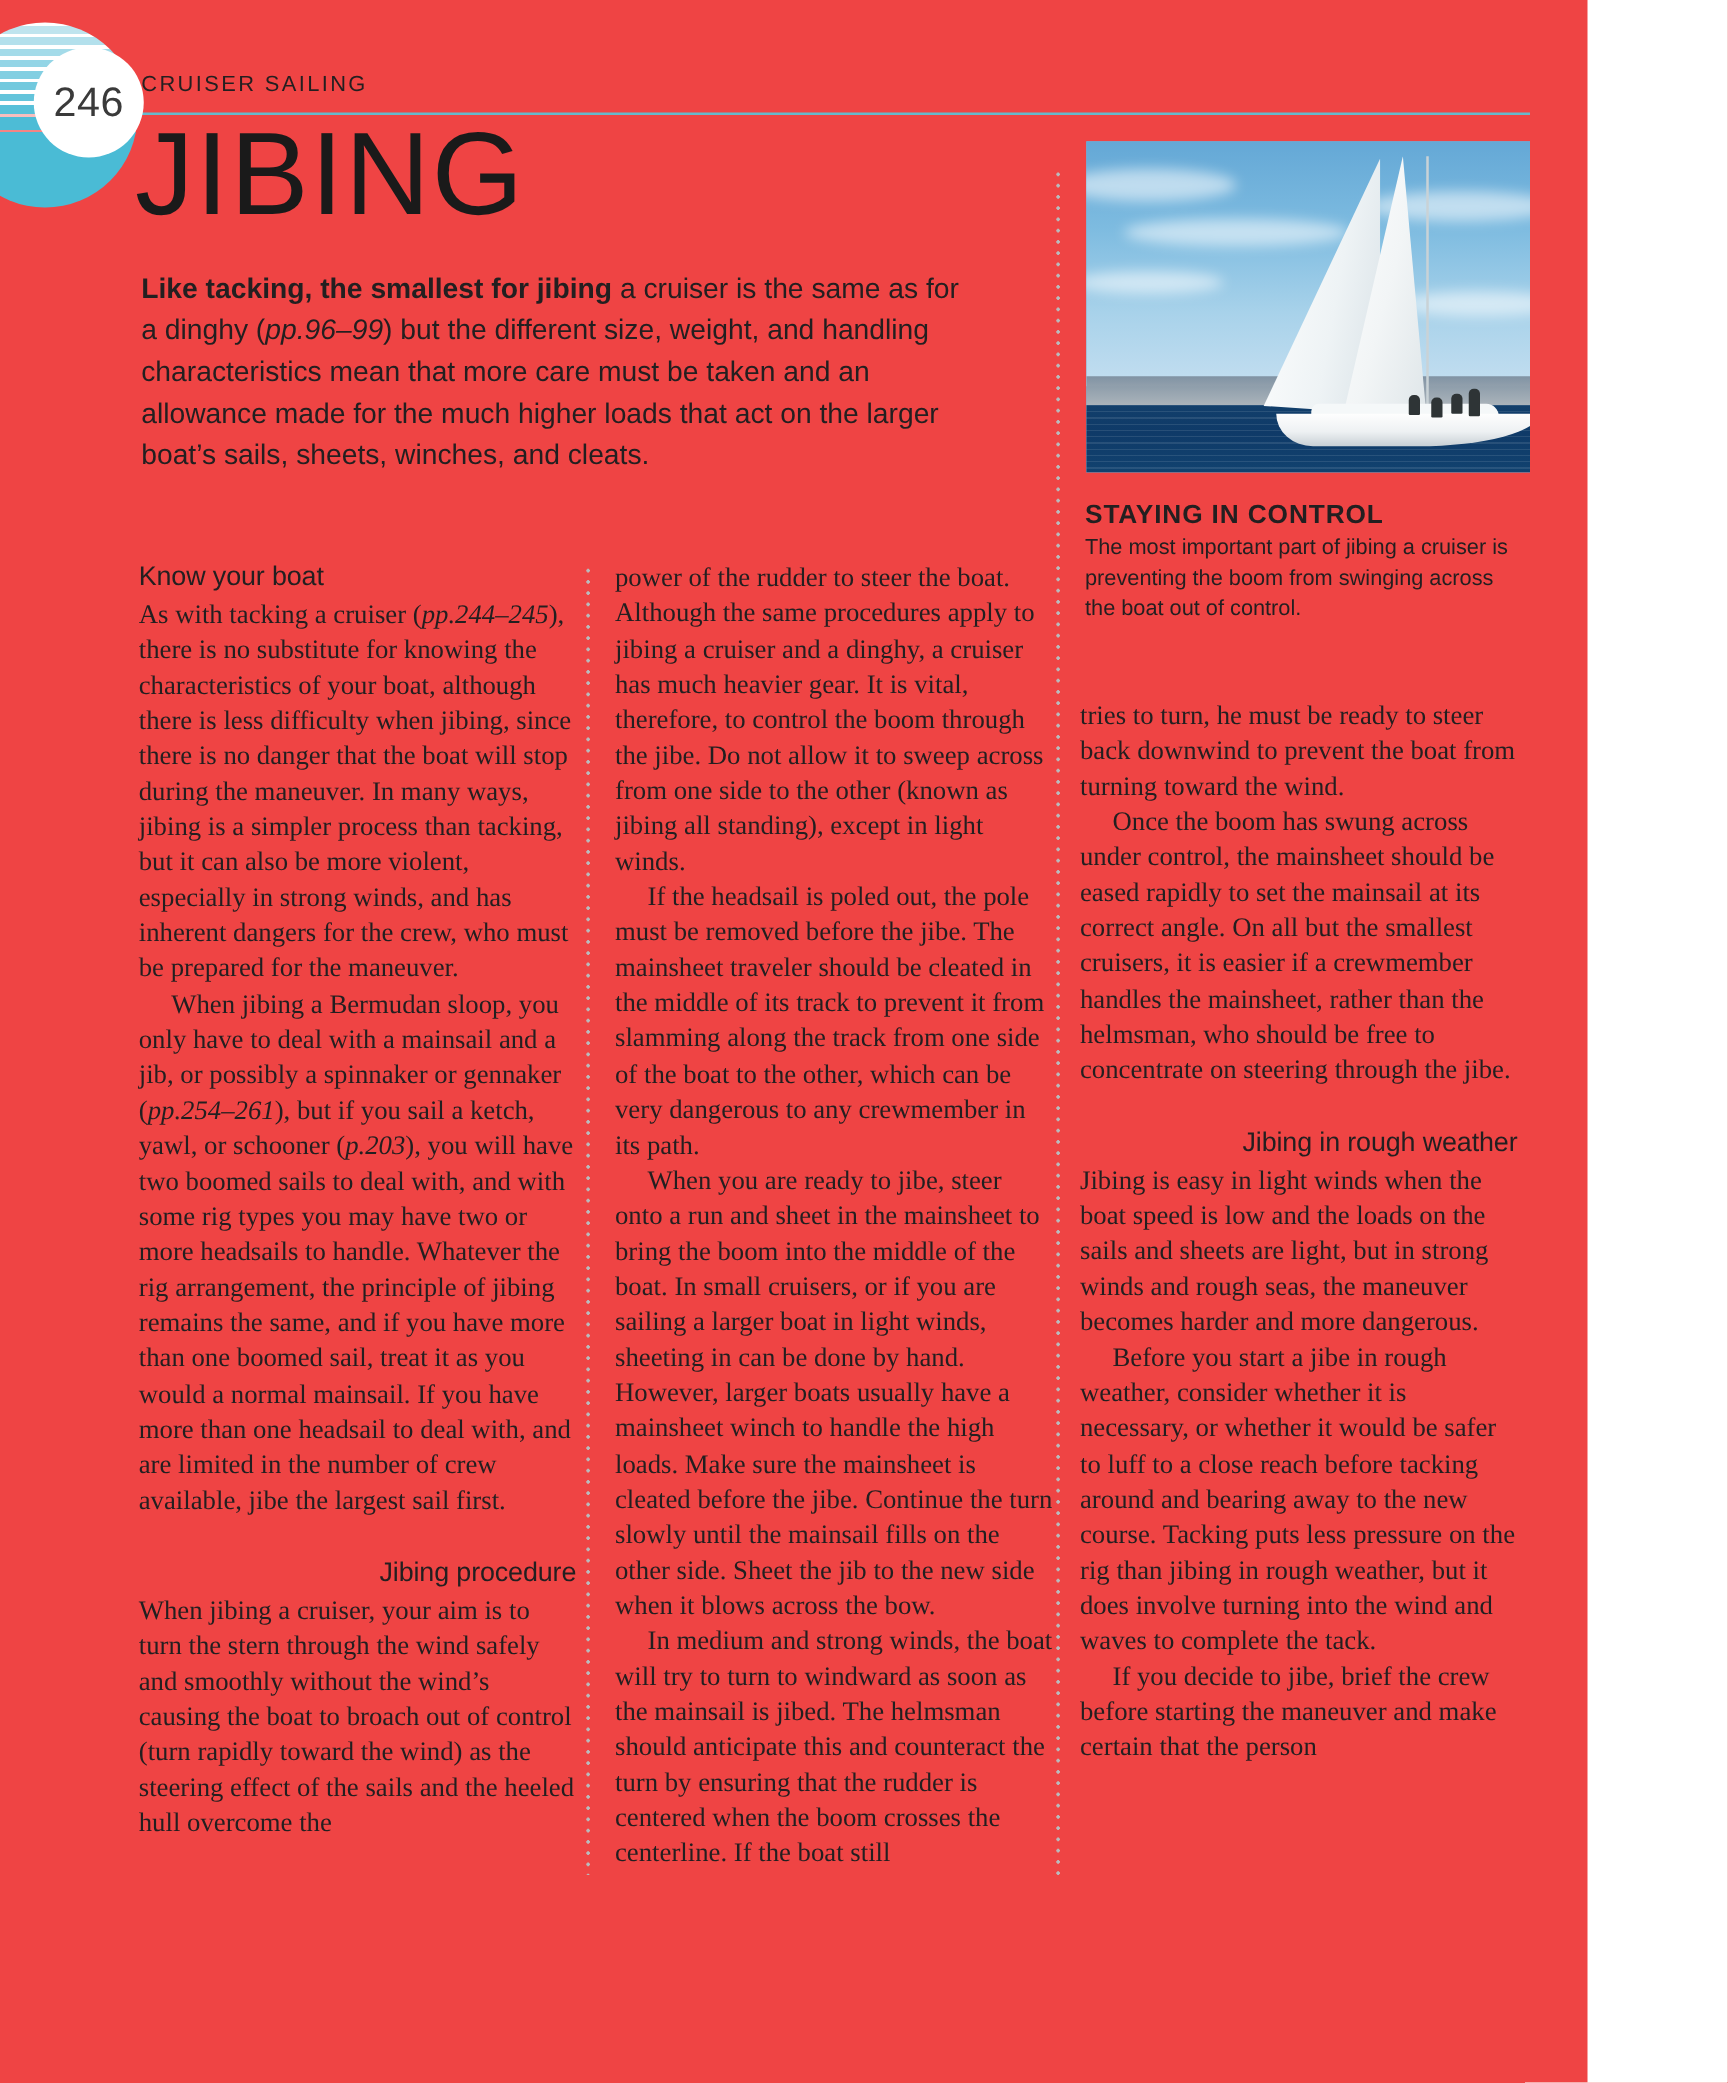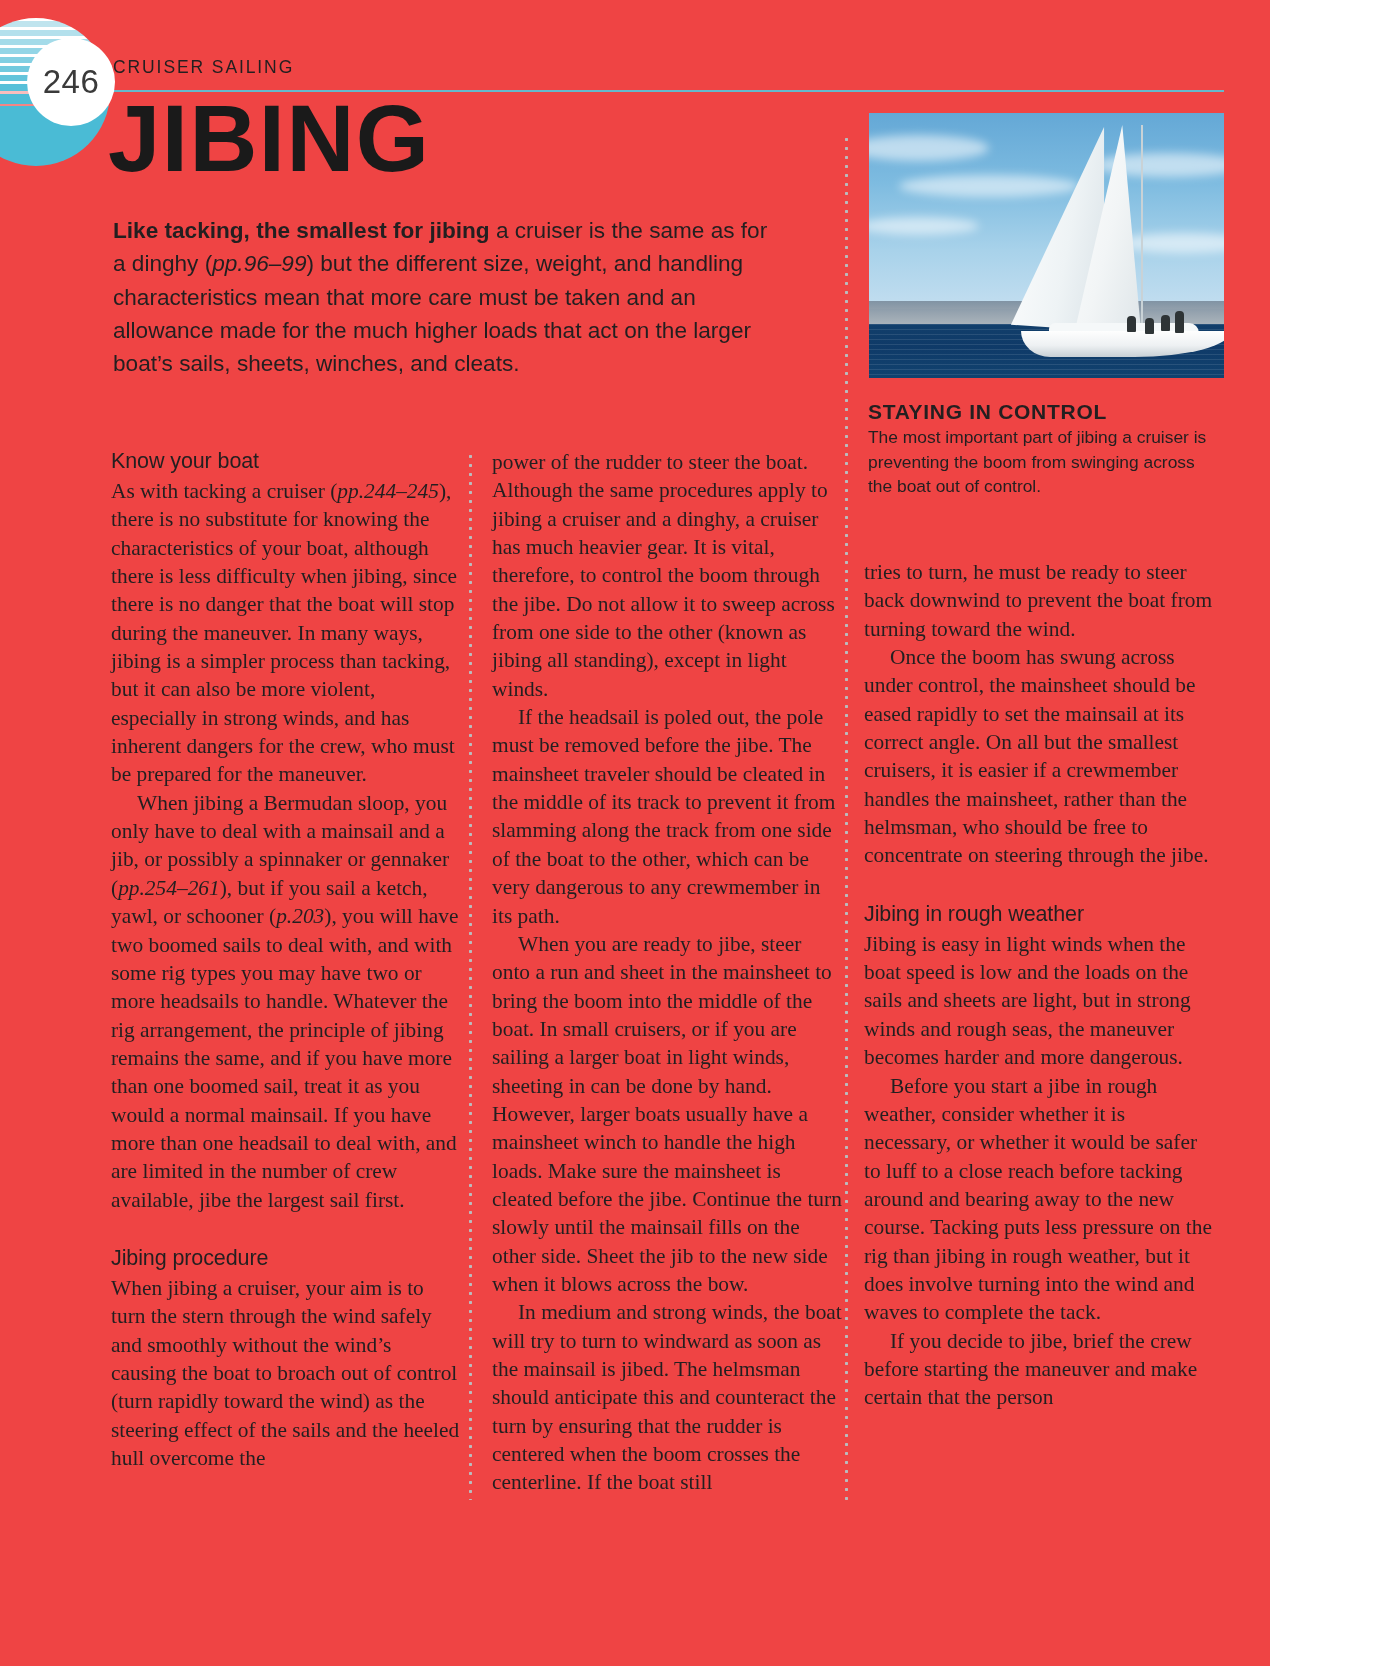--- a/index.html
+++ b/index.html
@@ -101,21 +101,21 @@
     height: 2px;
     background: #66b9cc;
   }
 
   
   .chapter-title {
     position: absolute;
     left: 108px;
     top: 92px;
     font-family: "Liberation Sans", sans-serif;
-    font-weight: 700;
+    font-weight: 400;
     font-size: 94px;
     line-height: 1;
     letter-spacing: 1.5px;
     color: #1a1a1a;
   }
 
   
   .standfirst {
     position: absolute;
     left: 113px;
@@ -227,21 +227,21 @@
 
   .col h3 {
     font-family: "Liberation Sans", sans-serif;
     font-size: 21.5px;
     font-weight: 400;
     line-height: 27px;
     margin: 0 0 2px 0;
     color: #231f20;
     letter-spacing: -0.1px;
   }
-  .col h3.spaced { margin-top: 31px; }
+  .col h3.spaced { margin-top: 31px; text-align: right; }
   .col p { margin: 0; }
   .col p.ind { text-indent: 26px; }
   .col i { font-style: italic; }
 
   
   .dotrule {
     position: absolute;
     width: 3px;
     background-image: radial-gradient(circle, #b9bcbe 1.4px, rgba(255,255,255,0) 1.5px);
     background-size: 3px 9px;

